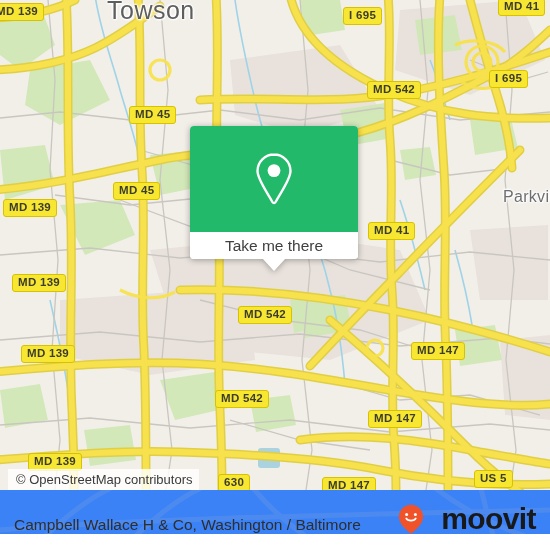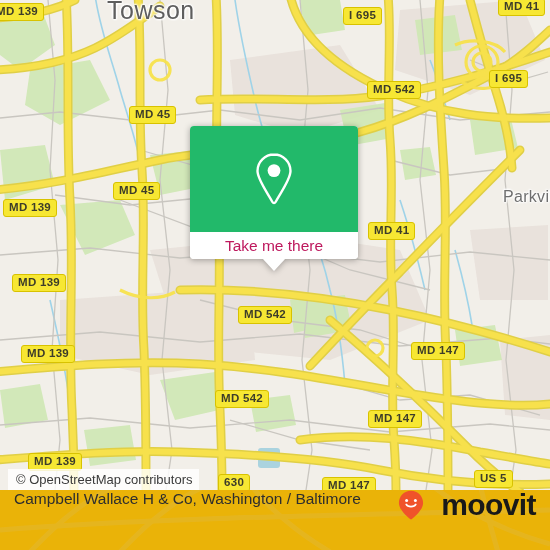--- a/index.html
+++ b/index.html
@@ -109,45 +109,45 @@
   #popup-pin {
     display: block;
     width: 40px;
     height: 54px;
   }
   #popup-label {
     height: 27px;
     line-height: 27px;
     text-align: center;
     background: #ffffff;
-    color: #be185d;
+    color: #404040;
     font-size: 15.5px;
     font-family: "Liberation Sans", sans-serif;
     white-space: nowrap;
   }
   #popup-tail {
     position: absolute;
     left: 72px;
     top: 132px;
     width: 0; height: 0;
     border-left: 12px solid transparent;
     border-right: 12px solid transparent;
     border-top: 13px solid #ffffff;
   }
 
   
   #footer {
     position: absolute;
     left: 0;
     top: 490px;
     width: 550px;
-    height: 60px;
-    background: #eab308;
+    height: 44px;
+    background: #3b82f6;
     display: flex;
-    align-items: flex-start;
+    align-items: flex-end;
     justify-content: space-between;
     padding: 0 14px 0 14px;
     box-sizing: border-box;
     overflow: hidden;
   }
   #footer-ghost {
     position: absolute;
     left: 0; top: 0;
     width: 550px; height: 60px;
     opacity: 0.12;

